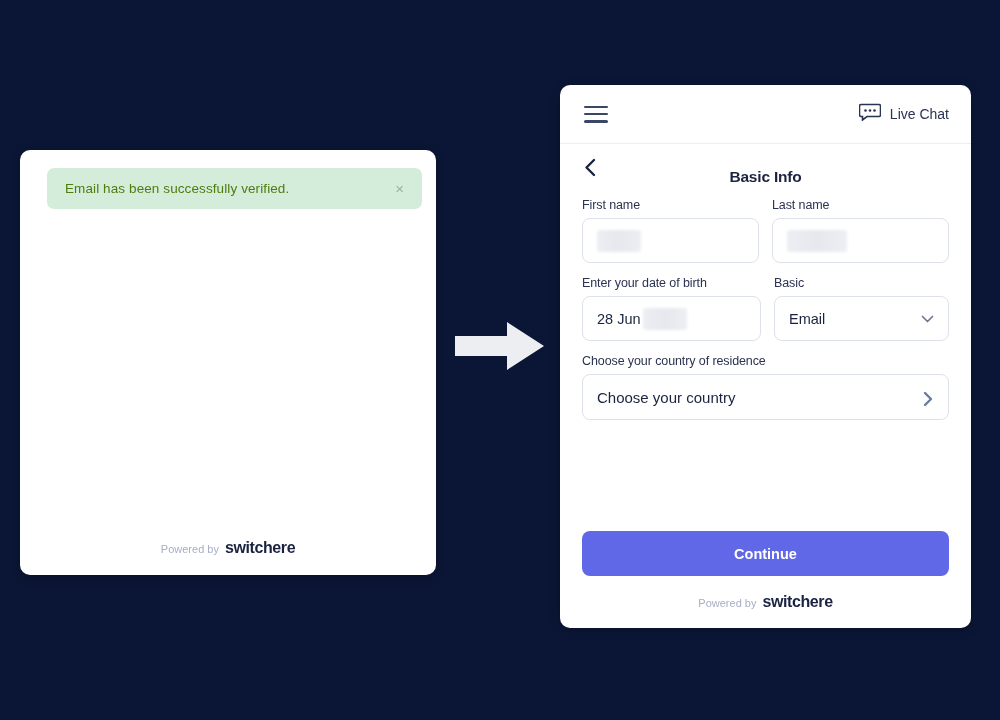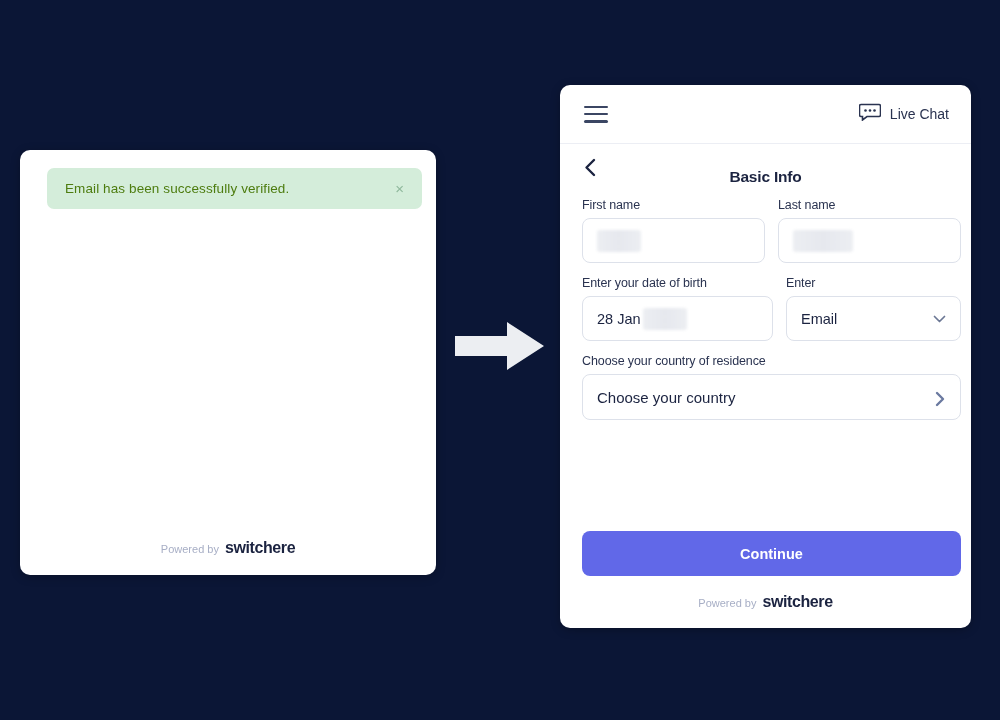--- a/index.html
+++ b/index.html
@@ -187,21 +187,21 @@
     font-size: 15.5px;
     font-weight: bold;
     color: #1b2340;
     letter-spacing: -0.2px;
     pointer-events: none;
     margin-top: 20px;
   }
 
   #form-area {
     flex: 1;
-    padding: 8px 10px 0 22px;
+    padding: 8px 22px 0 22px;
     display: flex;
     flex-direction: column;
   }
   .field-row {
     display: flex;
     gap: 13px;
     margin-bottom: 13px;
   }
   .field {
     display: flex;
@@ -378,26 +378,26 @@
         <div class="input-box">
           <span class="redacted r-last"></span>
         </div>
       </div>
     </div>
 
     <div class="field-row">
       <div class="field">
         <div class="field-label">Enter your date of birth</div>
         <div class="input-box">
-          <span>28 Jan</span>
+          <span>28 Jun</span>
           <span class="redacted r-year"></span>
         </div>
       </div>
       <div class="field narrow">
-        <div class="field-label">Enter</div>
+        <div class="field-label">Basic</div>
         <div class="input-box select">
           <span>Email</span>
           <span class="chev-down">
             <svg width="13" height="13" viewBox="0 0 13 13">
               <polyline points="1.5,4.5 6.5,9.5 11.5,4.5" fill="none" stroke="#6b7794" stroke-width="1.7" stroke-linecap="round" stroke-linejoin="round"></polyline>
             </svg>
           </span>
         </div>
       </div>
     </div>

